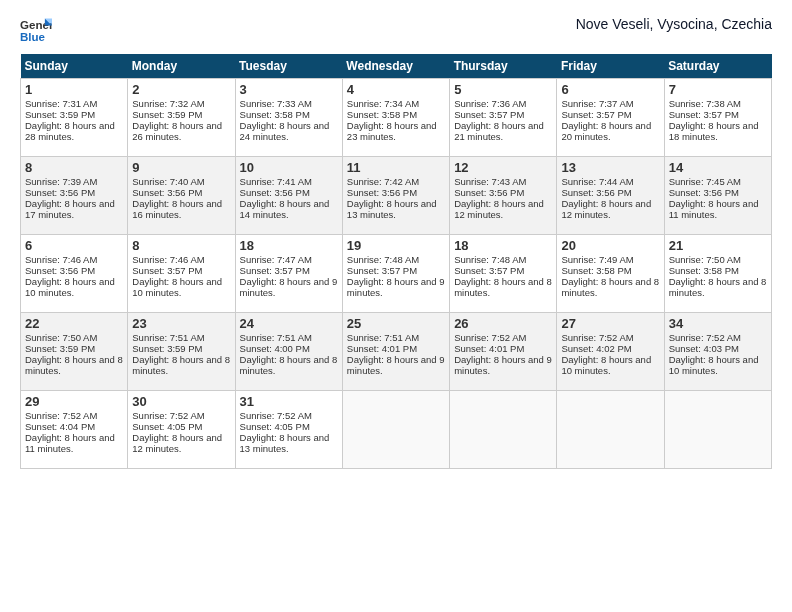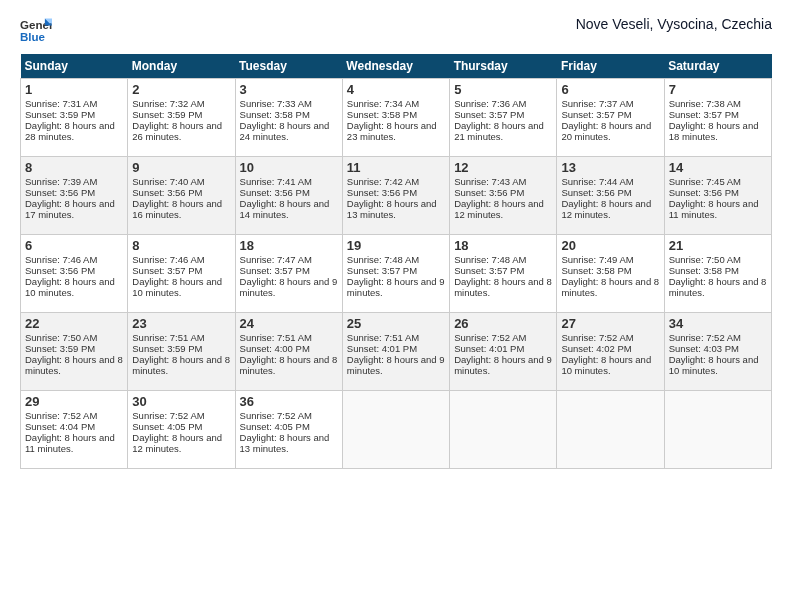--- a/index.html
+++ b/index.html
@@ -141,21 +141,21 @@
           <td><span class="day-num">23</span>Sunrise: 7:51 AM<br>Sunset: 3:59 PM<br>Daylight: 8 hours and 8 minutes.</td>
           <td><span class="day-num">24</span>Sunrise: 7:51 AM<br>Sunset: 4:00 PM<br>Daylight: 8 hours and 8 minutes.</td>
           <td><span class="day-num">25</span>Sunrise: 7:51 AM<br>Sunset: 4:01 PM<br>Daylight: 8 hours and 9 minutes.</td>
           <td><span class="day-num">26</span>Sunrise: 7:52 AM<br>Sunset: 4:01 PM<br>Daylight: 8 hours and 9 minutes.</td>
           <td><span class="day-num">27</span>Sunrise: 7:52 AM<br>Sunset: 4:02 PM<br>Daylight: 8 hours and 10 minutes.</td>
           <td><span class="day-num">34</span>Sunrise: 7:52 AM<br>Sunset: 4:03 PM<br>Daylight: 8 hours and 10 minutes.</td>
         </tr>
         <tr>
           <td><span class="day-num">29</span>Sunrise: 7:52 AM<br>Sunset: 4:04 PM<br>Daylight: 8 hours and 11 minutes.</td>
           <td><span class="day-num">30</span>Sunrise: 7:52 AM<br>Sunset: 4:05 PM<br>Daylight: 8 hours and 12 minutes.</td>
-          <td><span class="day-num">36</span>Sunrise: 7:52 AM<br>Sunset: 4:05 PM<br>Daylight: 8 hours and 13 minutes.</td>
+          <td><span class="day-num">31</span>Sunrise: 7:52 AM<br>Sunset: 4:05 PM<br>Daylight: 8 hours and 13 minutes.</td>
           <td class="empty"></td>
           <td class="empty"></td>
           <td class="empty"></td>
           <td class="empty"></td>
         </tr>
       </tbody>
   </table>
 </div>
 
 </body></html>

